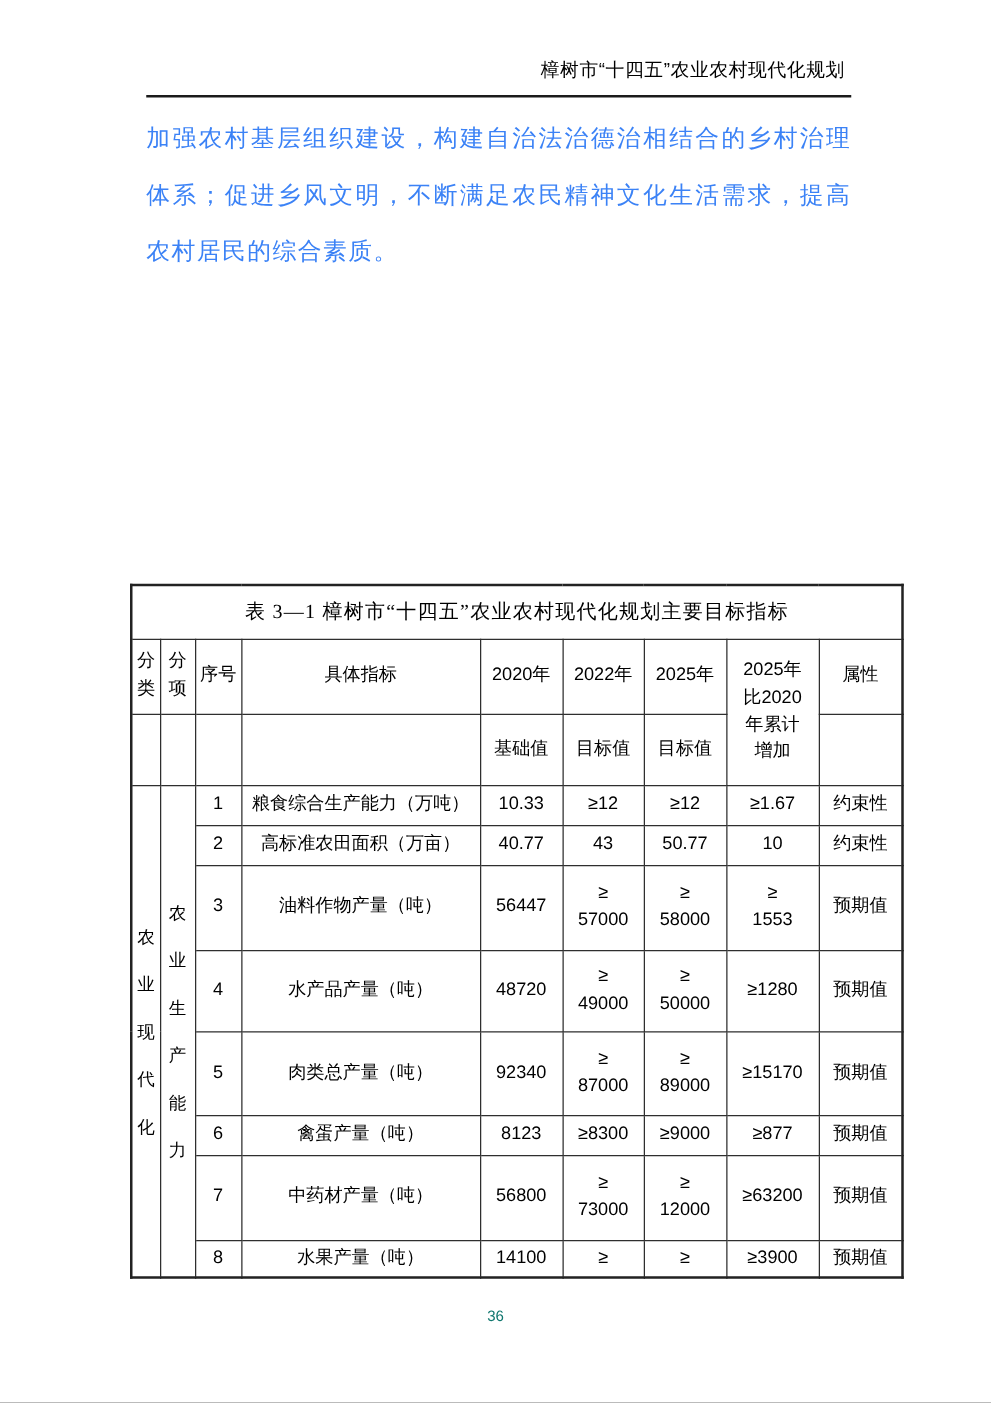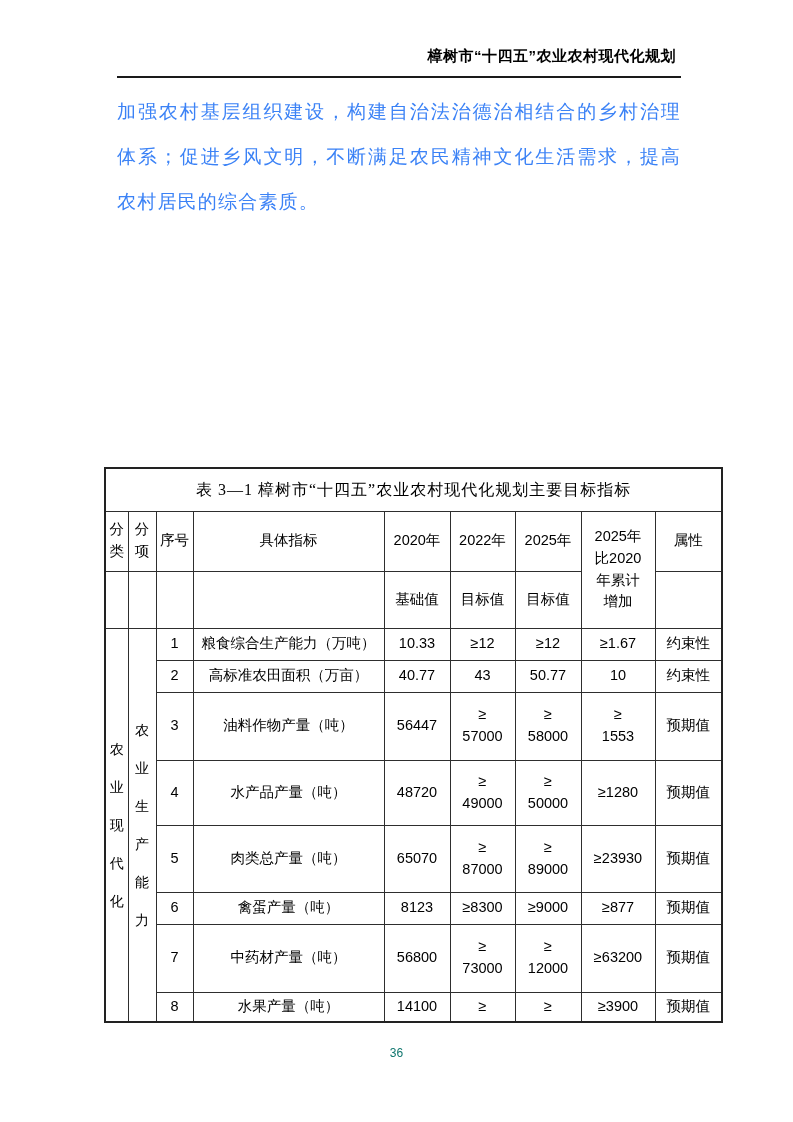--- a/index.html
+++ b/index.html
@@ -9,21 +9,21 @@
     background:#ffffff;
     margin:0 auto;
     overflow:hidden;
     font-family:"Liberation Serif","DejaVu Serif",serif;
     color:#111;
   }
   
   .header-title{
     position:absolute;top:47px;right:117px;
     font-family:"Liberation Sans","DejaVu Sans",sans-serif;
-    font-weight:bold;font-size:15px;letter-spacing:.5px;color:#000;
+    font-weight:normal;font-size:15px;letter-spacing:.5px;color:#000;
   }
   .header-rule{
     position:absolute;top:76px;left:117px;width:564px;height:2px;
     background:#1a1a1a;
   }
   
   .body-text{
     position:absolute;top:89px;left:117px;width:564px;
     font-size:19px;line-height:45px;letter-spacing:1.2px;
     text-align:justify;text-justify:inter-ideograph;color:#3b82f6;
@@ -166,26 +166,26 @@
       <td class="preline">≥
 49000</td>
       <td class="preline">≥
 50000</td>
       <td class="preline">≥1280</td>
       <td>预期值</td>
     </tr>
     <tr class="b-t3">
       <td>5</td>
       <td>肉类总产量（吨）</td>
-      <td>65070</td>
+      <td>92340</td>
       <td class="preline">≥
 87000</td>
       <td class="preline">≥
 89000</td>
-      <td class="preline">≥23930</td>
+      <td class="preline">≥15170</td>
       <td>预期值</td>
     </tr>
     <tr class="b-s">
       <td>6</td>
       <td>禽蛋产量（吨）</td>
       <td>8123</td>
       <td class="preline">≥8300</td>
       <td class="preline">≥9000</td>
       <td class="preline">≥877</td>
       <td>预期值</td>

